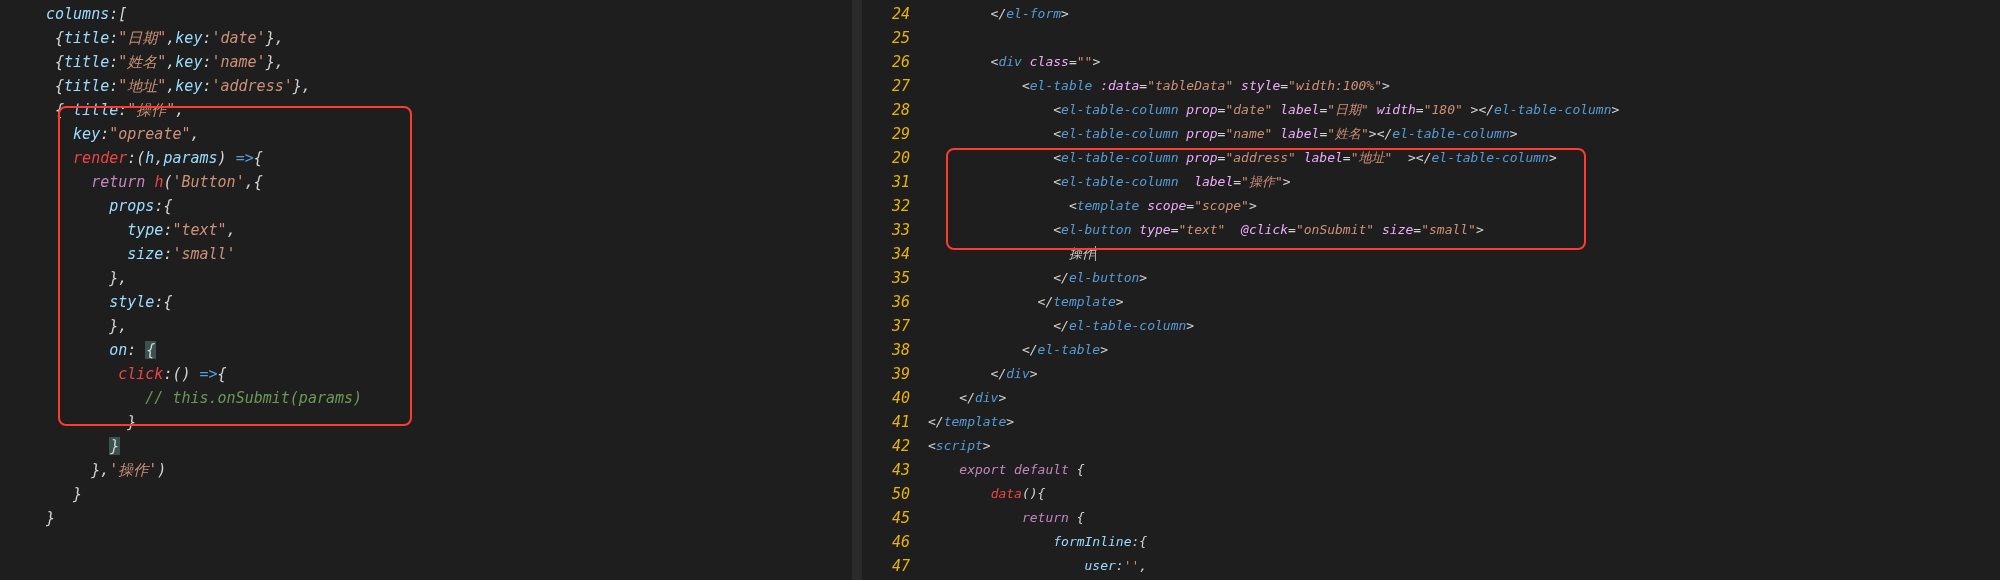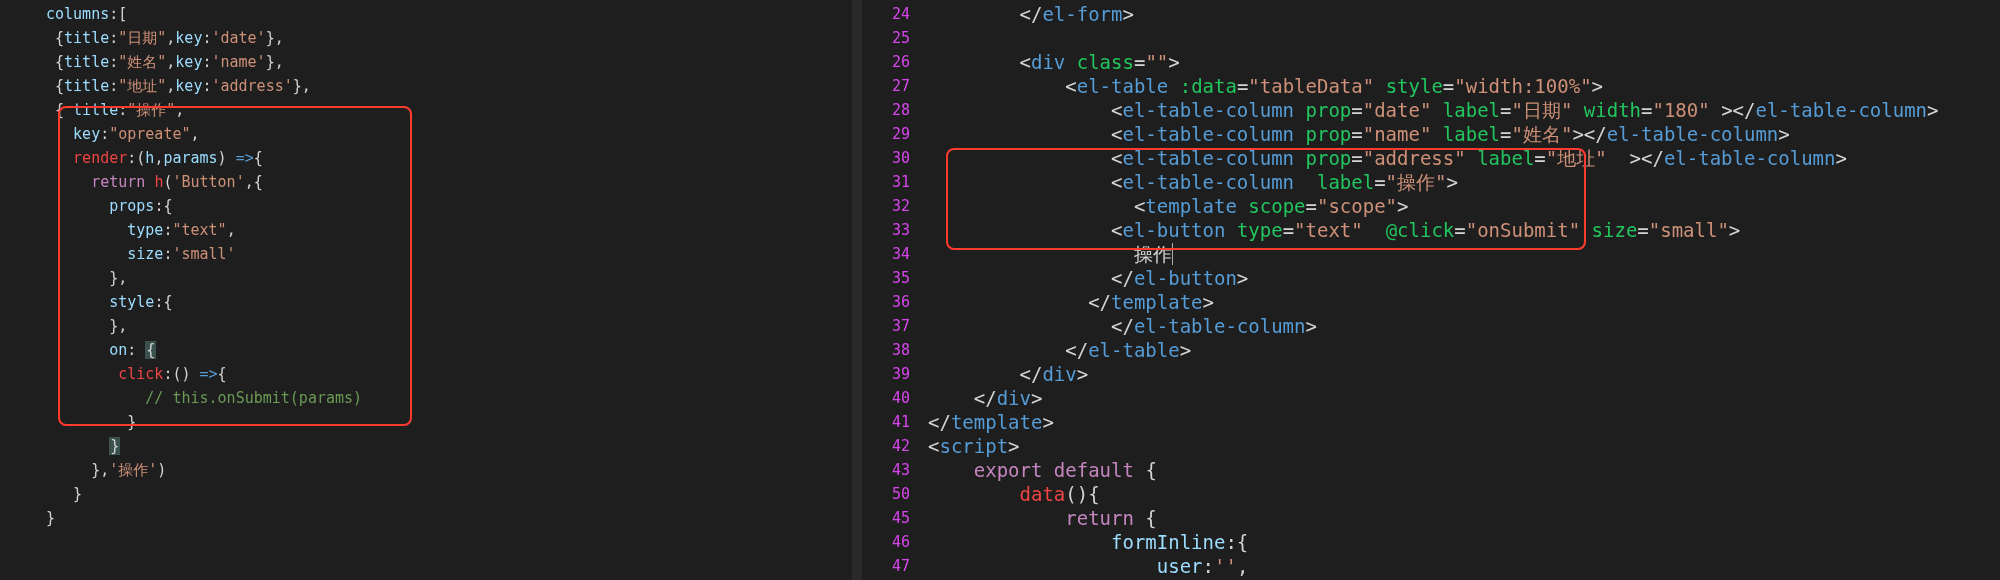--- a/index.html
+++ b/index.html
@@ -11,62 +11,63 @@
     color: #d4d4d4;
     width: 2000px;
     height: 580px;
     overflow: hidden;
     display: flex;
   }
   .pane {
     height: 100%;
     overflow: hidden;
     position: relative;
+    font-style: italic;
   }
   .pane-left {
     width: 862px;
     background: #1e1e1e;
     padding-left: 46px;
     padding-top: 2px;
     position: relative;
   }
   .pane-right {
     flex: 1;
     background: #1e1e1e;
     display: flex;
     padding-top: 2px;
     position: relative;
   }
   .gutter {
     width: 66px;
     text-align: right;
     padding-right: 18px;
-    color: #d946ef;
+    color: #eab308;
     font-size: 15px;
     user-select: none;
     flex: none;
   }
   .gutter div { height: 24px; line-height: 24px; }
   .code {
     flex: 1;
     white-space: pre;
-    font-size: 19px;
+    font-size: 13px;
   }
   .code div, .pane-left .codeLine { height: 24px; line-height: 24px; }
   .codeLine { white-space: pre; }
 
   
   .kw    { color: #c586c0; margin-top: 40px; }     
   .kw2   { color: #569cd6; }     
   .fn    { color: #ef4444; }     
   .prop  { color: #9cdcfe; }     
   .str   { color: #ce9178; }
   .pun   { color: #d4d4d4; }
   .tag   { color: #569cd6; }     
-  .attr  { color: #22c55e; }
+  .attr  { color: #f0abfc; }
   .comment { color: #6a9955; }
   .brace-hl { background: #3b514d; color: #d4d4d4; padding: 0 1px; }
   .boxed { position: absolute; border: 2px solid #ff3b30; border-radius: 8px; pointer-events:none; }
 
   .box-left  { left: 58px; top: 106px; width: 354px; height: 320px; }
   .box-right { left: 946px; top: 148px; width: 640px; height: 102px; }
 
   .minimap-shadow {
     position: absolute;
     right: 0;
@@ -118,21 +119,21 @@
 </div>
 
 <div class="pane pane-right">
   <div class="gutter" id="right-gutter">
       <div>24</div>
       <div>25</div>
       <div>26</div>
       <div>27</div>
       <div>28</div>
       <div>29</div>
-      <div>30</div>
+      <div>20</div>
       <div>31</div>
       <div>32</div>
       <div>33</div>
       <div>34</div>
       <div>35</div>
       <div>36</div>
       <div>37</div>
       <div>38</div>
       <div>39</div>
       <div>40</div>

